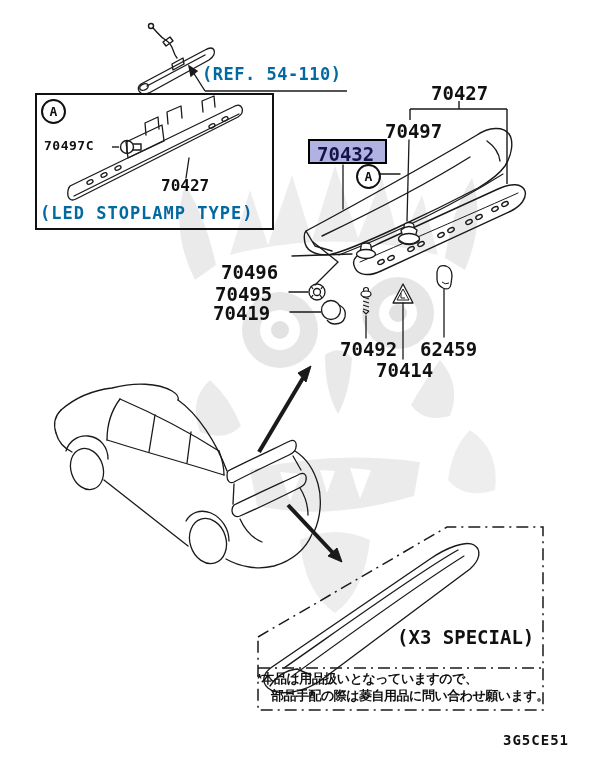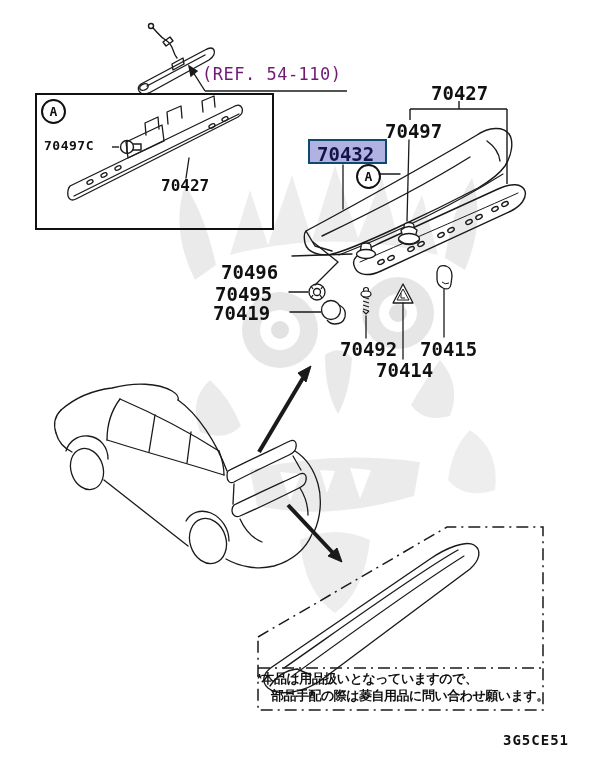--- a/index.html
+++ b/index.html
@@ -2,35 +2,35 @@
 <html><head>
 <meta charset="utf-8">
 <style>
   html,body{margin:0;padding:0;background:#fff;}
   #canvas{position:relative;width:609px;height:768px;background:#ffffff;overflow:hidden;
           font-family:"DejaVu Sans Mono", monospace;color:#111;}
   svg{position:absolute;left:0;top:0;}
   .lbl{position:absolute;font-weight:bold;font-size:19px;line-height:1;color:#111;white-space:nowrap;}
   .lbl-sm{position:absolute;font-weight:bold;font-size:13px;line-height:1;color:#111;white-space:nowrap;letter-spacing:.5px;}
   .lbl-md{position:absolute;font-weight:bold;font-size:16px;line-height:1;color:#111;white-space:nowrap;}
-  .caption{position:absolute;font-weight:normal;font-size:17px;letter-spacing:1px;line-height:1;color:#701a75;white-space:nowrap;}
+  .caption{position:absolute;font-weight:bold;font-size:17px;letter-spacing:1px;line-height:1;color:#0369a1;white-space:nowrap;}
   .caption-lg{position:absolute;font-weight:bold;font-size:19px;line-height:1;color:#111;white-space:nowrap;}
   #ref-label{left:202px;top:66px;font-size:17px;letter-spacing:.5px;}
   #led-box{position:absolute;left:35px;top:93px;width:235px;height:133px;border:2px solid #111;}
   .marker-circle{position:absolute;width:21px;height:21px;border:2px solid #111;border-radius:50%;
                  font-weight:bold;font-size:13px;line-height:21px;text-align:center;background:#fff;}
   #led-marker{left:41px;top:99px;}
   #main-marker{left:356px;top:164px;}
   #pn-70497c{left:44px;top:139px;}
   #pn-70427-led{left:161px;top:178px;}
   #led-caption{left:40px;top:205px;}
   #pn-70427-main{left:431px;top:84px;}
   #pn-70497{left:385px;top:122px;}
   #highlight-70432{position:absolute;left:308px;top:139px;width:79px;height:25px;
-                   background:#b2b2e2;border:2px solid #0c4a6e;box-sizing:border-box;}
+                   background:#b2b2e2;border:2px solid #000000;box-sizing:border-box;}
   #highlight-70432 span{position:absolute;left:7px;top:2px;font-weight:bold;font-size:19px;color:#14144a;}
   #pn-70496{left:221px;top:247px;margin-top:16px;}
   #pn-70495{left:215px;top:285px;}
   #pn-70419{left:213px;top:304px;}
   #pn-70492{left:340px;top:340px;}
   #pn-70415{left:420px;top:340px;}
   #pn-70414{left:376px;top:361px;}
   #x3-caption{left:397px;top:628px;}
   .note{position:absolute;font-family:"Liberation Sans",sans-serif;font-weight:bold;font-size:13px;
         letter-spacing:-0.5px;color:#111;white-space:nowrap;}
@@ -221,34 +221,36 @@
     <path d="M270,686 Q280,671 297,669 L311,675"></path>
   </g>
 </svg>
 
 <div class="caption" id="ref-label">(REF. 54-110)</div>
 
 <div id="led-box"></div>
 <div class="marker-circle" id="led-marker">A</div>
 <div class="lbl-sm" id="pn-70497c">70497C</div>
 <div class="lbl-md" id="pn-70427-led">70427</div>
+<div class="caption" id="led-caption">(LED STOPLAMP TYPE)</div>
 
 <div class="lbl" id="pn-70427-main">70427</div>
 <div class="lbl" id="pn-70497">70497</div>
 
 <div id="highlight-70432">
   <span>70432</span>
 </div>
 <div class="marker-circle" id="main-marker">A</div>
 
 <div class="lbl" id="pn-70496">70496</div>
 <div class="lbl" id="pn-70495">70495</div>
 <div class="lbl" id="pn-70419">70419</div>
 <div class="lbl" id="pn-70492">70492</div>
-<div class="lbl" id="pn-70415">70415</div>
+<div class="lbl" id="pn-70415">62459</div>
 <div class="lbl" id="pn-70414">70414</div>
 
+<div class="caption-lg" id="x3-caption">(X3 SPECIAL)</div>
 <div class="note" id="note-1">*本品は用品扱いとなっていますので、</div>
 <div class="note" id="note-2">部品手配の際は菱自用品に問い合わせ願います。</div>
 
 <div class="lbl" id="page-code">3G5CE51</div>
 
 </div>
 
 </body></html>

